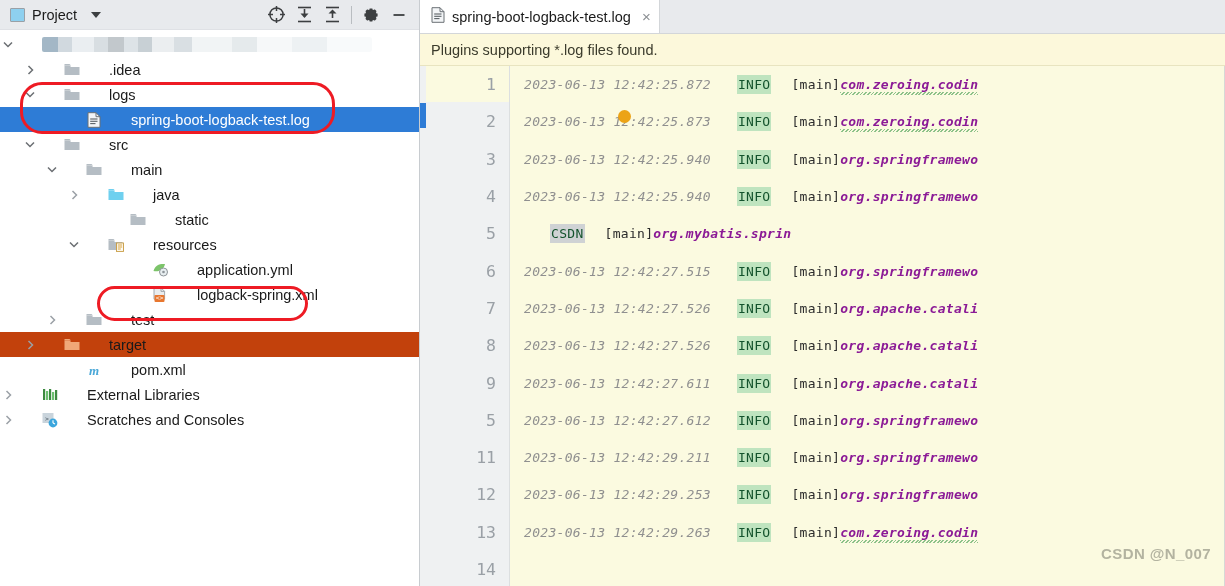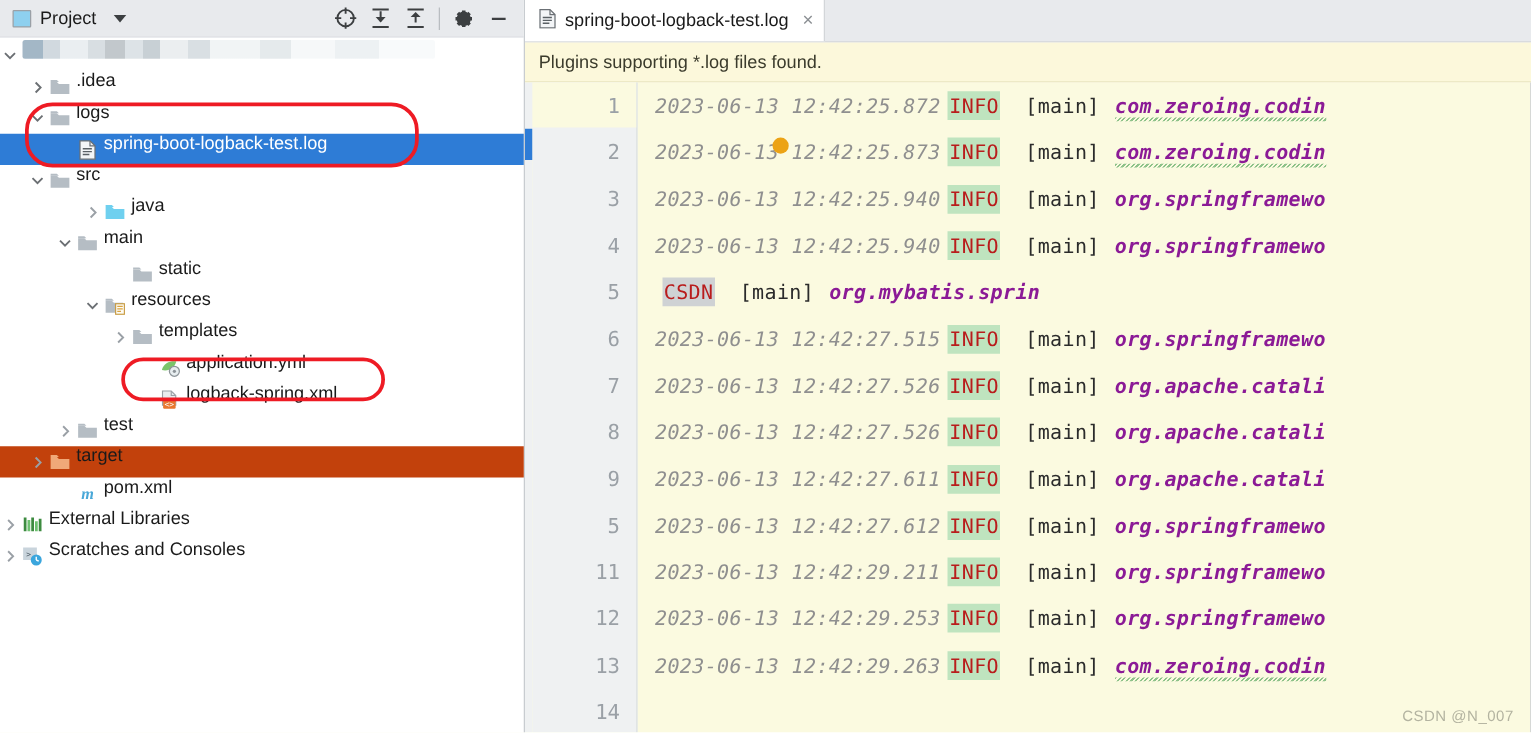--- a/index.html
+++ b/index.html
@@ -72,22 +72,23 @@
   .tree {
     position: relative;
     padding-top: 2px;
     font-size: 14.5px;
     color: #1a1a1a;
   }
   .row {
     position: relative;
     height: 25px;
     display: flex;
-    align-items: flex-start;
+    align-items: center;
     white-space: nowrap;
+    gap: 24px;
   }
   .row.selected { background: #2e7cd6; color: #ffffff; }
   .row.highlight-yellow { background: #c2410c; }
   .arrow {
     width: 16px; height: 25px;
     flex: 0 0 16px;
     display: flex; align-items: center; justify-content: center;
   }
   .arrow svg { display: block; }
   .ico {
@@ -220,46 +221,45 @@
     position: relative;
     flex: 1 1 auto;
     overflow: hidden;
   }
   .cline {
     height: 37.3px;
     display: flex;
     align-items: center;
     white-space: nowrap;
     font-family: "DejaVu Sans Mono", monospace;
-    font-size: 16px;
+    font-size: 13px;
     padding-left: 14px;
   }
   .ts {
     color: #8f8f8f;
     font-style: italic;
     letter-spacing: 0.3px;
   }
   .lvl {
-    color: #b91c1c;
+    color: #14532d;
     padding: 2px 1px;
-    margin-left: 6px;
+    margin-left: 26px;
     letter-spacing: 0.3px;
   }
   .lvl.info { background: #bfe4bf; }
   .lvl.warn { background: #cfd2d4; }
   .thread {
     color: #2b2b2b;
     margin-left: 20px;
     letter-spacing: 0.3px;
   }
   .logger {
     color: #8b1a96;
     font-weight: bold;
     font-style: italic;
-    margin-left: 12px;
     letter-spacing: 0.3px;
     position: relative;
   }
   .logger.squiggle::after {
     content: "";
     position: absolute;
     left: 0; right: 0; bottom: -3px;
     height: 3px;
     background-image: repeating-linear-gradient(
       135deg, #7ab87a 0 1.3px, transparent 1.3px 2.6px);
@@ -269,24 +269,25 @@
     position: absolute;
     width: 13px; height: 13px;
     border-radius: 50%;
     background: #eca316;
     left: 108px;
     top: 44px;
     z-index: 5;
   }
   .watermark {
     position: absolute;
-    right: 14px; bottom: 6px;
-    font-size: 12px;
+    right: 14px; bottom: 24px;
+    font-size: 15px;
     color: #b3b3a0;
     letter-spacing: 0.4px;
+    font-weight: bold;
   }
   .vsep-right {
     position: absolute;
     right: 0; top: 0; bottom: 0;
     width: 1px;
     background: #d6d8d6;
   }
 </style>
 </head>
 <body>
@@ -408,47 +409,47 @@
           <svg width="16" height="13" viewBox="0 0 16 13">
               <path d="M0.5 2.5h5l1.6 1.6h8.4v8H0.5z" fill="#b5bdc4"></path>
               <path d="M0.5 1h5l1.6 1.6h-6.6z" fill="#b5bdc4"></path>
             </svg>
 
         </span>
         <span class="lbl">src</span>
       </div>
 
       <div class="row">
+        <span class="arrow" style="margin-left:44px">
+          <svg width="10" height="7" viewBox="0 0 10 7">
+              <path d="M1 1.5 L5 5.5 L9 1.5" fill="none" stroke="#6b6f73" stroke-width="1.5"></path>
+            </svg>
+        </span>
+        <span class="ico">
+          <svg width="16" height="13" viewBox="0 0 16 13">
+              <path d="M0.5 2.5h5l1.6 1.6h8.4v8H0.5z" fill="#b5bdc4"></path>
+              <path d="M0.5 1h5l1.6 1.6h-6.6z" fill="#b5bdc4"></path>
+            </svg>
+        </span>
+        <span class="lbl">main</span>
+      </div>
+
+      <div class="row">
         <span class="arrow" style="margin-left:66px">
           <svg width="7" height="10" viewBox="0 0 7 10">
               <path d="M1.5 1 L5.5 5 L1.5 9" fill="none" stroke="#9aa0a6" stroke-width="1.5"></path>
             </svg>
         </span>
         <span class="ico">
           <svg width="16" height="13" viewBox="0 0 16 13">
               <path d="M0.5 2.5h5l1.6 1.6h8.4v8H0.5z" fill="#6fd0ef"></path>
               <path d="M0.5 1h5l1.6 1.6h-6.6z" fill="#6fd0ef"></path>
             </svg>
         </span>
         <span class="lbl">java</span>
-      </div>
-
-      <div class="row">
-        <span class="arrow" style="margin-left:44px">
-          <svg width="10" height="7" viewBox="0 0 10 7">
-              <path d="M1 1.5 L5 5.5 L9 1.5" fill="none" stroke="#6b6f73" stroke-width="1.5"></path>
-            </svg>
-        </span>
-        <span class="ico">
-          <svg width="16" height="13" viewBox="0 0 16 13">
-              <path d="M0.5 2.5h5l1.6 1.6h8.4v8H0.5z" fill="#b5bdc4"></path>
-              <path d="M0.5 1h5l1.6 1.6h-6.6z" fill="#b5bdc4"></path>
-            </svg>
-        </span>
-        <span class="lbl">main</span>
       </div>
 
       <div class="row">
         <span class="arrow" style="margin-left:88px"></span>
         <span class="ico">
           <svg width="16" height="13" viewBox="0 0 16 13">
               <path d="M0.5 2.5h5l1.6 1.6h8.4v8H0.5z" fill="#b5bdc4"></path>
               <path d="M0.5 1h5l1.6 1.6h-6.6z" fill="#b5bdc4"></path>
             </svg>
         </span>
@@ -467,34 +468,20 @@
             <path d="M0.5 1h5l1.6 1.6h-6.6z" fill="#b5bdc4"></path>
             <rect x="8.5" y="5" width="7" height="8.4" fill="#fdfbf4" stroke="#c79a3e" stroke-width="0.9"></rect>
             <line x1="9.8" y1="7" x2="14.2" y2="7" stroke="#d9a33f" stroke-width="1"></line>
             <line x1="9.8" y1="9" x2="14.2" y2="9" stroke="#d9a33f" stroke-width="1"></line>
             <line x1="9.8" y1="11" x2="12.8" y2="11" stroke="#d9a33f" stroke-width="1"></line>
           </svg>
         </span>
         <span class="lbl">resources</span>
       </div>
 
-      <div class="row">
-        <span class="arrow" style="margin-left:88px">
-          <svg width="7" height="10" viewBox="0 0 7 10">
-              <path d="M1.5 1 L5.5 5 L1.5 9" fill="none" stroke="#9aa0a6" stroke-width="1.5"></path>
-            </svg>
-        </span>
-        <span class="ico">
-          <svg width="16" height="13" viewBox="0 0 16 13">
-              <path d="M0.5 2.5h5l1.6 1.6h8.4v8H0.5z" fill="#b5bdc4"></path>
-              <path d="M0.5 1h5l1.6 1.6h-6.6z" fill="#b5bdc4"></path>
-            </svg>
-        </span>
-        <span class="lbl">templates</span>
-      </div>
 
       <div class="row">
         <span class="arrow" style="margin-left:110px"></span>
         <span class="ico">
           <svg width="17" height="15" viewBox="0 0 17 15">
             <path d="M1.5 9 C3 3, 8 1.5, 13 2 C12 7, 7 10.5, 1.5 9 Z" fill="#7cc46a"></path>
             <circle cx="11.5" cy="10" r="4" fill="#e8eef0" stroke="#8d9499" stroke-width="1"></circle>
             <circle cx="11.5" cy="10" r="1.3" fill="#8d9499"></circle>
           </svg>
         </span>

